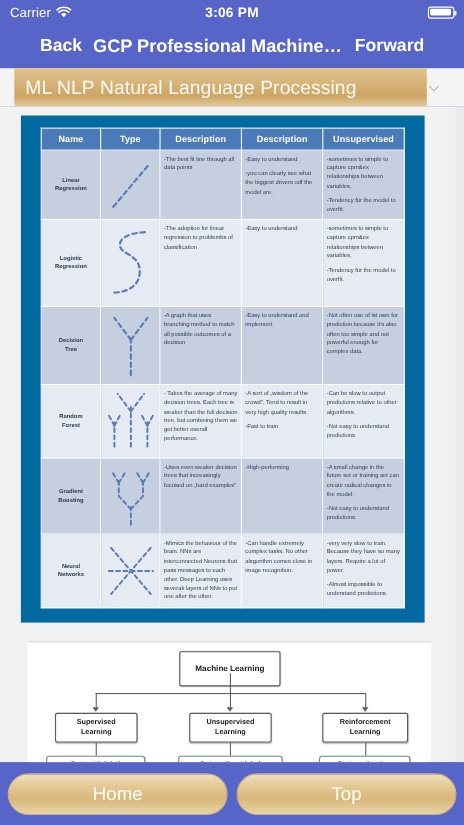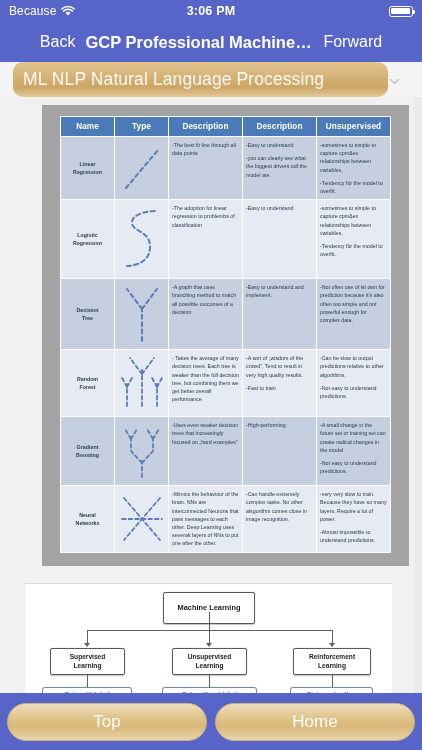--- a/index.html
+++ b/index.html
@@ -27,54 +27,54 @@
   .sb-right { margin-left: auto; display: flex; align-items: center; }
   .battery { width: 24px; height: 11px; border: 1.3px solid #fff; border-radius: 2.6px; position: relative; }
   .battery::after { content:""; position:absolute; right:-3.2px; top:3px; width:1.8px; height:4px; background:#fff; border-radius:0 1px 1px 0; }
   .battery > i { display:block; position:absolute; left:1.2px; top:1.2px; bottom:1.2px; width:19px; background:#fff; border-radius:1.2px; }
 
   
   .navbar {
     height: 40px; display: flex; align-items: center; justify-content: center;
     color: #fff; gap: 10px; padding: 0 12px; position: relative;
   }
-  .nav-btn { font-size: 16px; color: #fff; white-space: nowrap; }
+  .nav-btn { font-size: 16px; color: #fff; white-space: nowrap; font-weight: bold; }
   .nav-title {
     font-size: 16.5px; font-weight: bold; color: #fff;
     white-space: nowrap; overflow: hidden; text-overflow: ellipsis;
     max-width: 228px; text-align: center;
   }
 
   
   .titlebar-wrap {
     height: 35px; background: #f4f4f4; display: flex; align-items: center;
     position: relative;
   }
   .titlebar {
     position: absolute; left: 13px; top: 0; height: 35px; width: 375px;
     background: linear-gradient(180deg,#e0c48f 0%, #d6b277 42%, #cda563 72%, #e3ca9b 100%);
-    display: flex; align-items: center; padding: 0 10px; border-radius: 10px;
+    display: flex; align-items: center; padding: 0 10px;
   }
   .titlebar span {
     color: #fdfaf4; font-size: 17.5px; letter-spacing: .1px; white-space: nowrap;
     overflow: hidden; text-overflow: clip;
   }
   .chev {
     position: absolute; right: 22px; top: 11px; width: 11px; height: 11px;
   }
 
   
   .content {
     position: absolute; left: 0; top: 97px; width: 422px; height: 596px;
     background: #f1f1f1; overflow: hidden;
   }
   .scroll-track { position:absolute; right:0; top:0; width:8px; height:100%; background:#ebebeb; }
 
   .page-card {
-    position: absolute; left: 42px; top: 8px; width: 367px; background: #a3a3a3;
+    position: absolute; left: 19px; top: 8px; width: 367px; background: #0369a1;
   }
 
   
   table.ml {
     border-collapse: collapse; width: 330px; margin: 11px auto 13px auto;
     table-layout: fixed;
   }
   table.ml th {
     background: #4b7ab8; color: #fff; font-size: 8.2px; font-weight: bold;
     padding: 5px 2px; text-align: center; border: .8px solid #fff;
@@ -134,21 +134,21 @@
     justify-content: center; border: .5px solid #cbb083;
   }
 </style>
 </head>
 <body>
 
 <div id="app">
 
   <div class="statusbar">
     <div class="sb-left">
-      <span class="sb-carrier">Because</span>
+      <span class="sb-carrier">Carrier</span>
       <span class="wifi-icon">
         <svg width="14" height="11" viewBox="0 0 14 11">
             <path d="M7 9.6 L4.6 6.9 a3.6 3.6 0 0 1 4.8 0 Z" fill="#fff"></path>
             <path d="M2.6 5.1a6.3 6.3 0 0 1 8.8 0" stroke="#fff" stroke-width="1.5" fill="none" stroke-linecap="round"></path>
             <path d="M0.8 3.0a9 9 0 0 1 12.4 0" stroke="#fff" stroke-width="1.5" fill="none" stroke-linecap="round"></path>
           </svg>
       </span>
     </div>
     <div class="sb-time">3:06 PM</div>
     <div class="sb-right">
@@ -369,17 +369,17 @@
         <div class="node" style="left:268px; top:64px; width:78px; height:27px; white-space:pre-line">Reinforcement
 Learning</div>
         <div class="ln v" style="left:307px; top:91px; height:12px;"></div>
         <div class="node blue" style="left:265px; top:103px; width:83px; height:16px;">State and action</div>
 
       </div>
     </div>
   </div>
 
   <div class="bottombar">
+    <div class="bbtn">Home</div>
     <div class="bbtn">Top</div>
-    <div class="bbtn">Home</div>
   </div>
 
 </div>
 
 </body></html>

